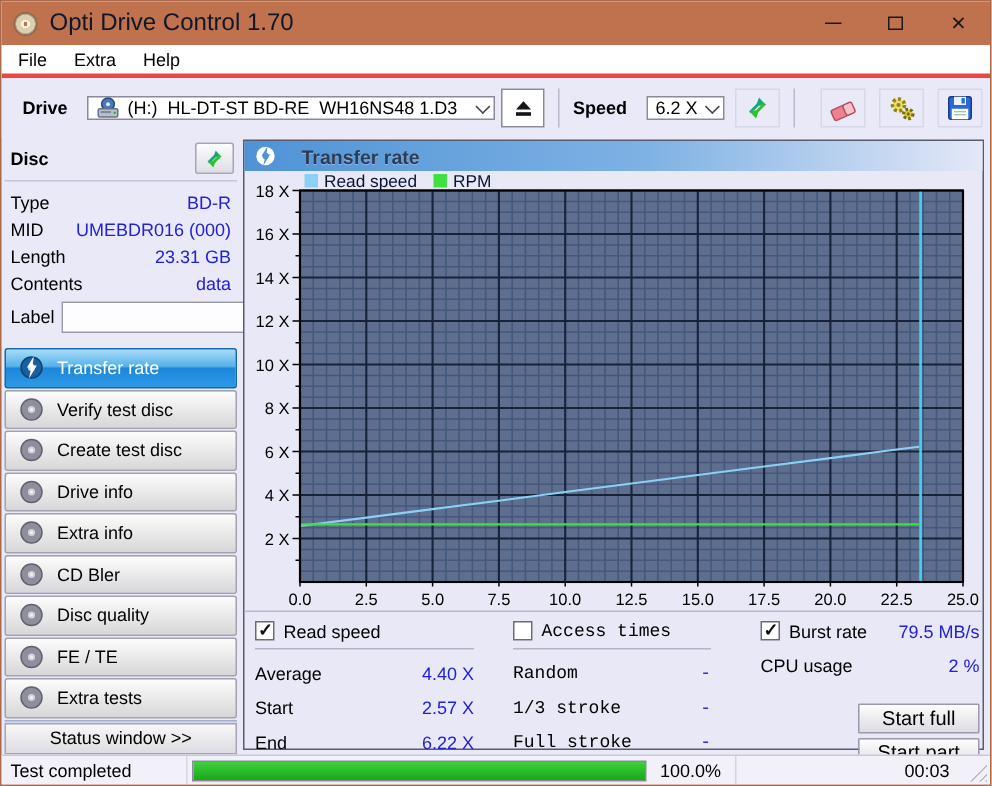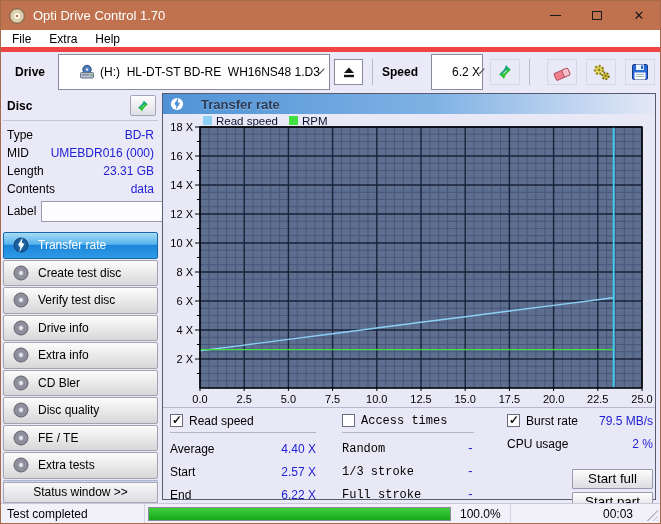--- a/index.html
+++ b/index.html
@@ -10,31 +10,31 @@
     background:#eae9f7;
     border:1px solid #a9694b;
     overflow:hidden;
     position:relative;
   }
   
   .titlebar { height:29px; background:#c0714e; display:flex; align-items:center; padding-left:8px; }
   .app-icon { width:16px; height:16px; border-radius:50%;
     background:radial-gradient(circle,#c0714e 0 13%,#f7f2e2 14% 30%,#dcd0ae 31% 62%,#b4a786 63% 100%);
     border:1px solid #8a6a50; }
-  .titlebar-text { margin-left:8px; font-size:13px; color:#ffffff; flex:1; }
+  .titlebar-text { margin-left:8px; font-size:16px; color:#0f172a; flex:1; }
   .win-btn { width:42px; height:29px; display:flex; align-items:center; justify-content:center; color:#1a1a1a; font-size:13px; }
   .win-btn .min-glyph { width:11px; height:1px; background:#1a1a1a; display:block; }
   .win-btn .max-glyph { width:10px; height:9px; border:1px solid #1a1a1a; display:block; }
   
-  .menubar { height:22px; background:#fff; display:flex; align-items:center; padding-left:2px; border-bottom:5px solid #ef4444; }
+  .menubar { height:22px; background:#fff; display:flex; align-items:center; padding-left:2px; border-bottom:3px solid #ef4444; }
   .menu-item { padding:0 9px; height:100%; display:flex; align-items:center; }
   
   .toolbar { height:40px; background:#eae9f7; display:flex; align-items:center; padding-left:14px; }
   .tb-label { font-weight:bold; }
-  .combo { background:#fff; border:1px solid #8a8a9c; height:36px; display:flex; align-items:center; padding:0 20px; white-space:pre; }
+  .combo { background:#fff; border:1px solid #8a8a9c; height:16px; display:flex; align-items:center; padding:0 5px; white-space:pre; }
   .combo .chev { margin-left:auto; width:7px; height:7px; border-right:1px solid #444; border-bottom:1px solid #444; transform:rotate(45deg) translateY(-2px); }
   .drive-combo { width:272px; margin-left:13px; }
   .speed-combo { width:52px; margin-left:13px; }
   .tool-btn { width:29px; height:26px; background:#fff; border:1px solid #8a8a9c; display:flex; align-items:center; justify-content:center; }
   .flat-btn { width:30px; height:26px; display:flex; align-items:center; justify-content:center; border:1px solid #d8d7ea; background:transparent; }
   .tb-sep { width:1px; height:26px; background:#b9b8cc; margin:0 9px; }
   
   .main { height:411px; display:flex; }
   .left-col { width:160px; display:flex; flex-direction:column; padding:2px 3px 0 2px;justify-content:space-between; }
   .disc-header { display:flex; justify-content:space-between; align-items:center; padding:1px 2px 4px 4px; border-bottom:1px solid #c5c4d8; }
@@ -73,21 +73,21 @@
   .checkbox.checked::after { content:"\2713"; position:absolute; left:1px; top:-2px; font-size:12px; font-weight:bold; color:#111; }
   .col-hr { border-bottom:1px solid #b5b4c8; margin-top:4px; }
   .stat-row { display:flex; justify-content:space-between; margin-top:10px; line-height:13px; }
   .stat-row .sval { color:#2121d6; }
   .action-btn { width:81px; height:20px; margin-left:auto; background:linear-gradient(#fdfdfd,#dcdce2);
     border:1px solid #9a9aac; border-radius:1px; text-align:center; line-height:18px; }
   .btn1 { margin-top:18px; } .btn2 { margin-top:3px; }
   
   .statusbar { position:absolute; left:0; right:0; bottom:0; height:20px; background:#f2f1fa;
     border-top:1px solid #c9c8da; display:flex; align-items:center; }
-  .sb-status { width:144px; padding-left:6px; align-self:stretch; display:flex; align-items:center;
+  .sb-status { width:124px; padding-left:6px; align-self:stretch; display:flex; align-items:center;
     border-right:1px solid #d4d3e2; }
   .sb-bar-area { width:366px; align-self:stretch; display:flex; align-items:center;
     border-right:1px solid #d4d3e2; padding-left:3px; }
   .progressbar { width:303px; height:14px; background:#fff; border:1px solid #8a8a9c; }
   .progress-fill { height:100%; background:linear-gradient(#3fcf3f,#17a817); }
   .sb-pct { margin-left:9px; }
   .sb-time { flex:1; text-align:right; padding-right:27px; }
   .sb-grip { position:absolute; right:2px; bottom:2px; width:12px; height:12px;
     background:linear-gradient(315deg,#b9b8cc 1px,transparent 1px 3px,#b9b8cc 3px 4px,transparent 4px 7px,#b9b8cc 7px 8px,transparent 8px); }
   .icon16 { width:16px; height:16px; flex:none; }
@@ -231,29 +231,29 @@
           <polygon points="9.5,0.5 5,8 7.8,8 6.3,15.5 11.5,6.6 8.8,6.6" fill="#fff"></polygon>
         </svg>
         <span>Transfer rate</span>
       </div>
       <div class="side-btn">
         <svg class="icon16" viewBox="0 0 16 16">
           <circle cx="8" cy="8" r="7" fill="#8e8e9c" stroke="#62626e"></circle>
             <circle cx="8" cy="8" r="2.4" fill="#d2d2dc"></circle>
             <circle cx="8" cy="8" r="1" fill="#f2f2f6"></circle>
         </svg>
+        <span>Verify test disc</span>
+      </div>
+      <div class="side-btn">
+        <svg class="icon16" viewBox="0 0 16 16">
+          <circle cx="8" cy="8" r="7" fill="#8e8e9c" stroke="#62626e"></circle>
+            <circle cx="8" cy="8" r="2.4" fill="#d2d2dc"></circle>
+            <circle cx="8" cy="8" r="1" fill="#f2f2f6"></circle>
+        </svg>
         <span>Create test disc</span>
-      </div>
-      <div class="side-btn">
-        <svg class="icon16" viewBox="0 0 16 16">
-          <circle cx="8" cy="8" r="7" fill="#8e8e9c" stroke="#62626e"></circle>
-            <circle cx="8" cy="8" r="2.4" fill="#d2d2dc"></circle>
-            <circle cx="8" cy="8" r="1" fill="#f2f2f6"></circle>
-        </svg>
-        <span>Verify test disc</span>
       </div>
       <div class="side-btn">
         <svg class="icon16" viewBox="0 0 16 16">
           <circle cx="8" cy="8" r="7" fill="#8e8e9c" stroke="#62626e"></circle>
             <circle cx="8" cy="8" r="2.4" fill="#d2d2dc"></circle>
             <circle cx="8" cy="8" r="1" fill="#f2f2f6"></circle>
         </svg>
         <span>Drive info</span>
       </div>
       <div class="side-btn">

